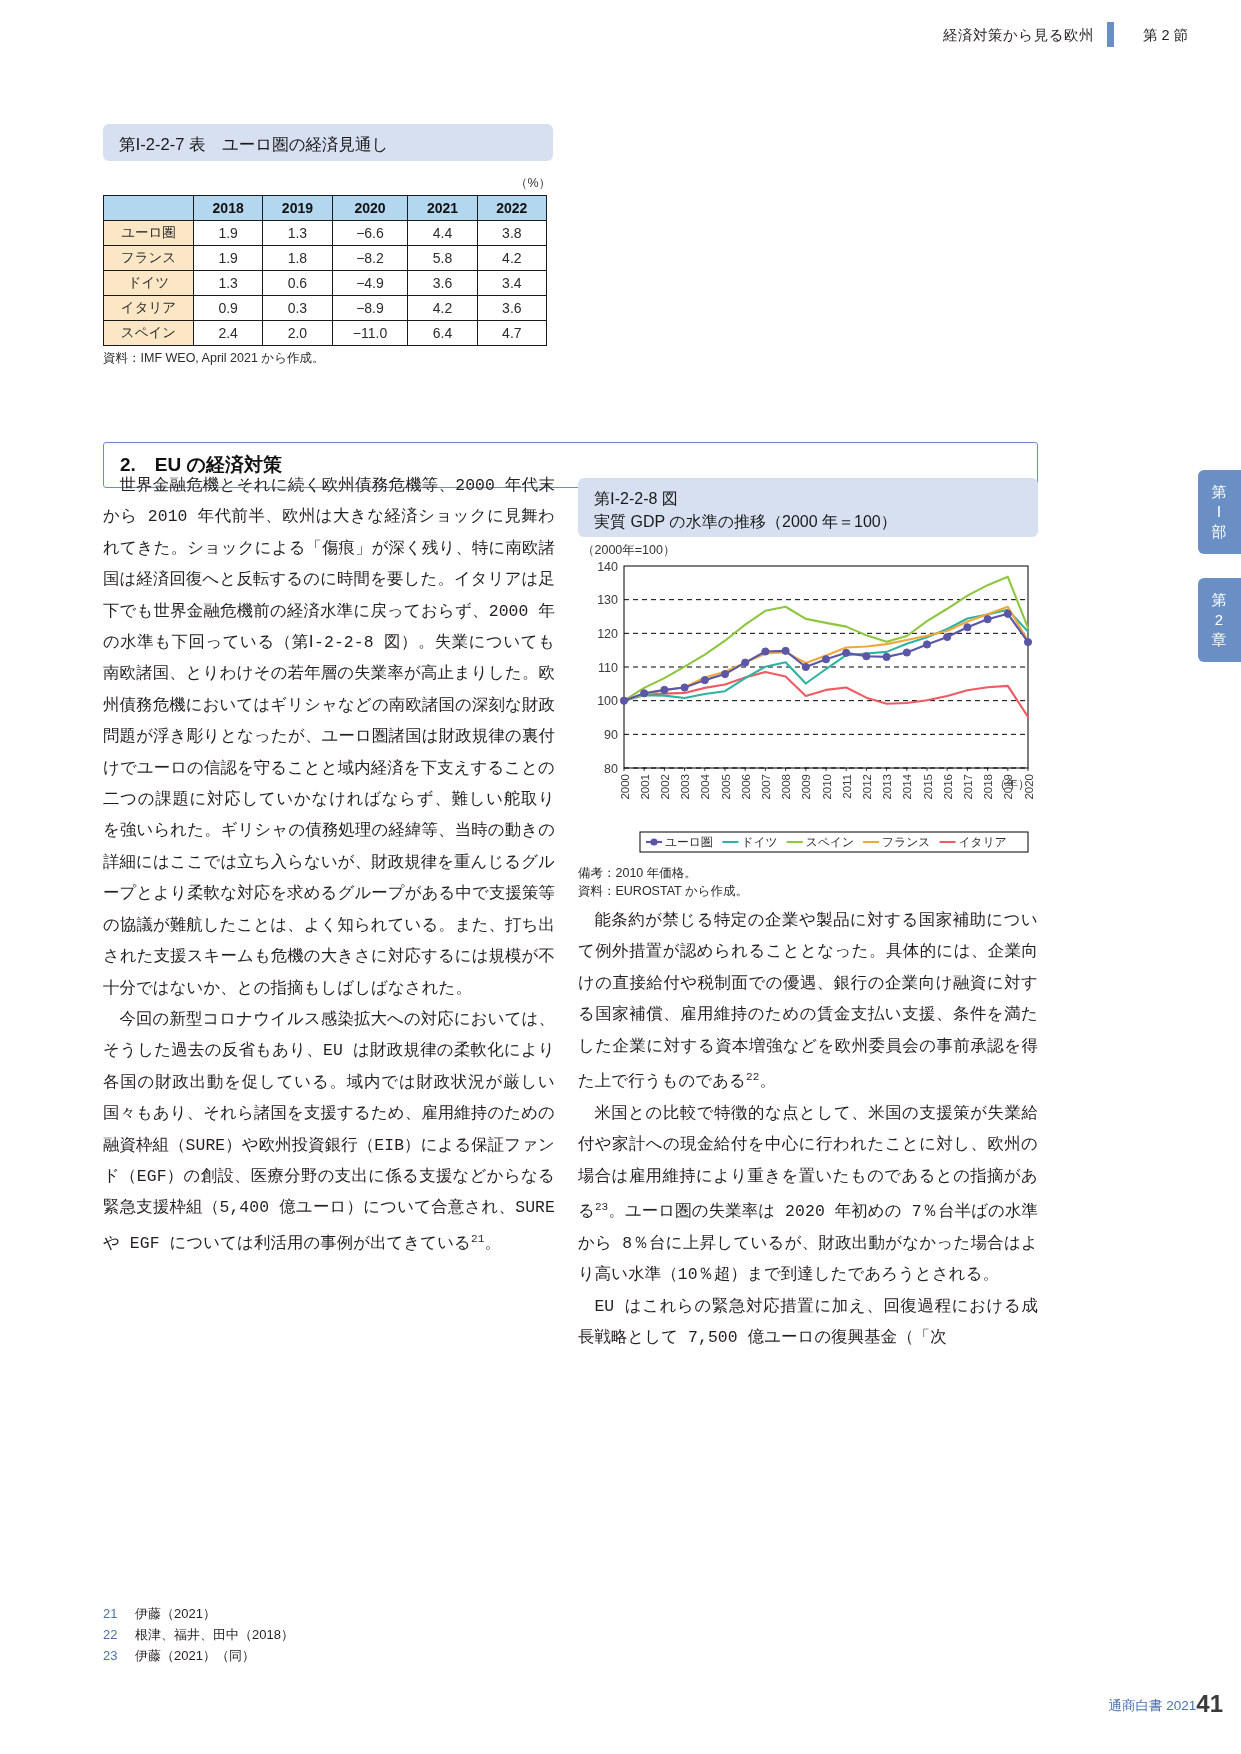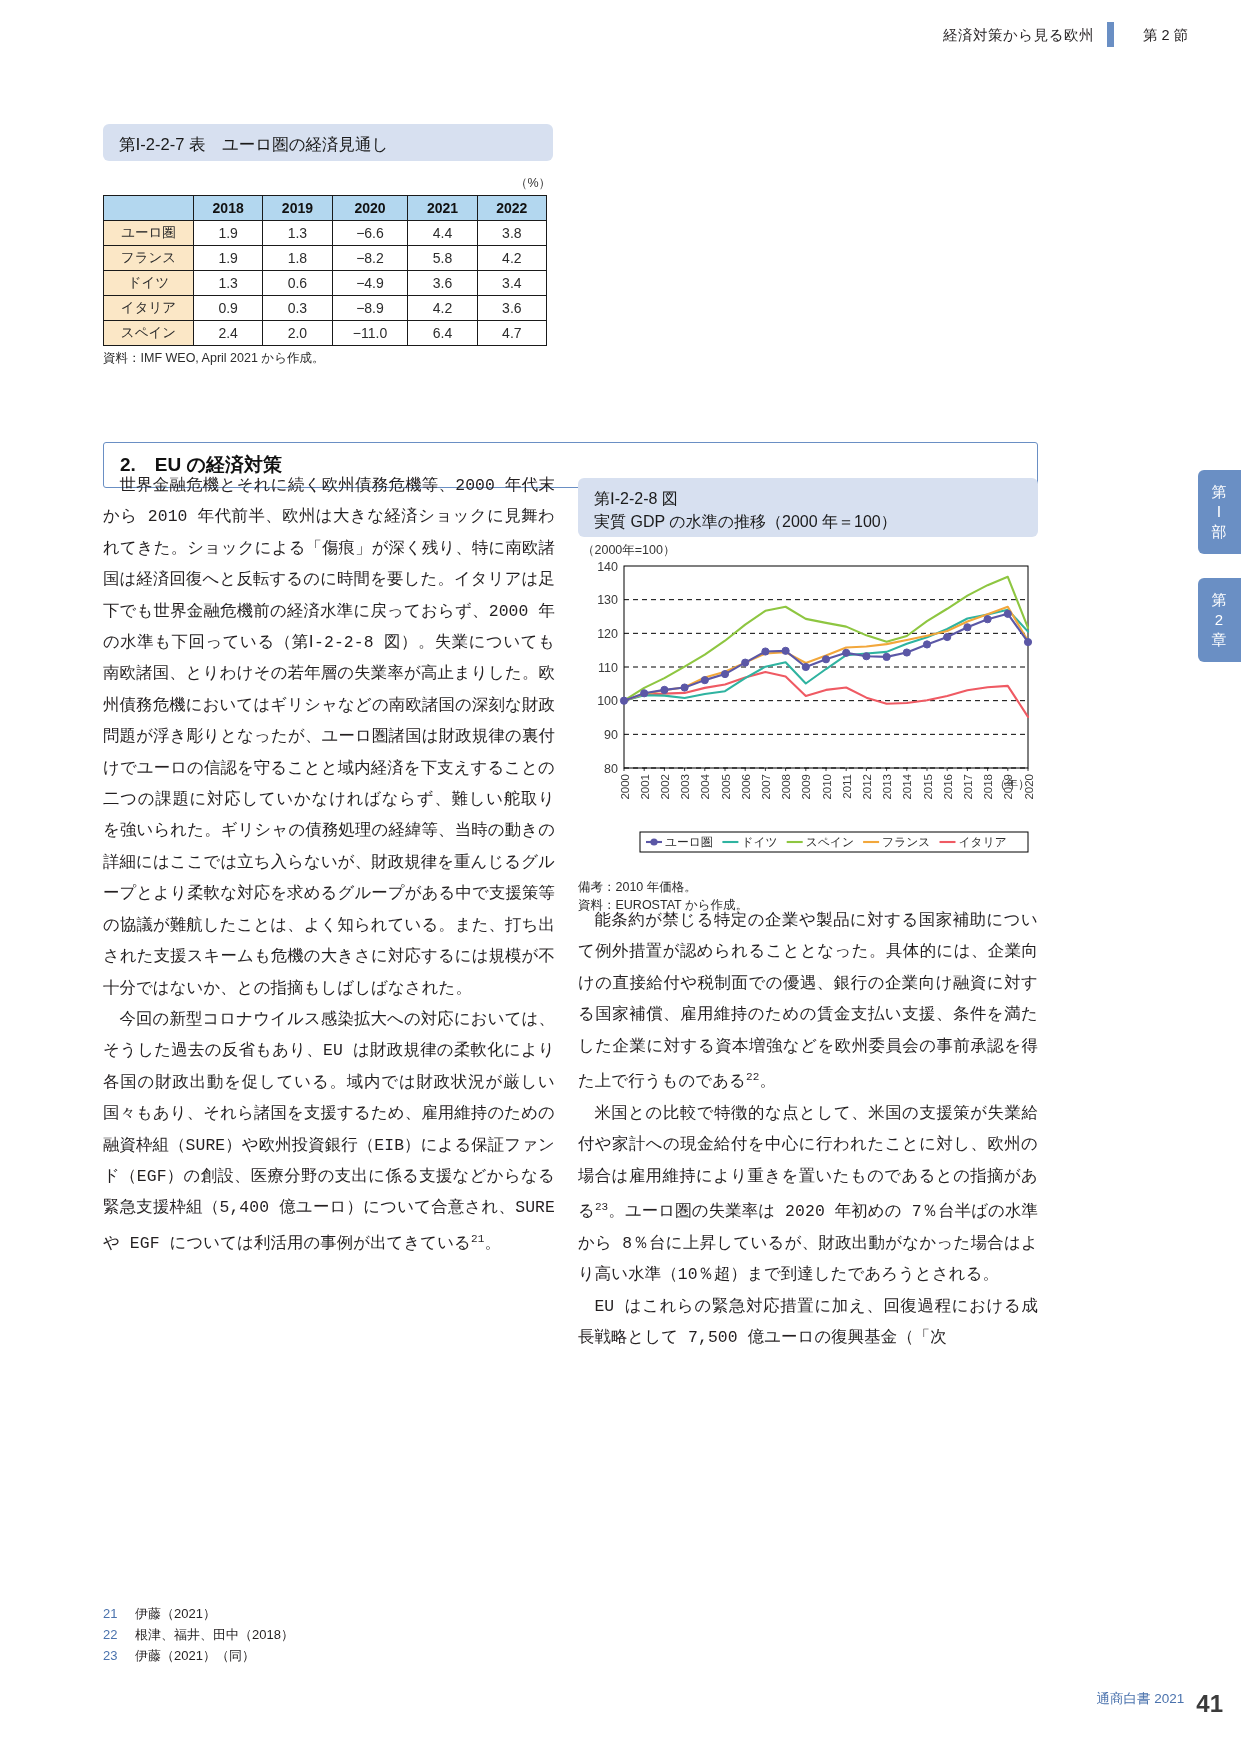--- a/index.html
+++ b/index.html
@@ -90,21 +90,21 @@
   
   #chart-block { position:absolute; left:578px; top:478px; width:460px; }
   #chart-block .fig-caption { font-size:16px; }
   .chart-unit {
     font-family:"Liberation Sans", sans-serif;
     font-size:12.5px; color:#333; margin-top:5px; margin-left:4px;
   }
   .chart-wrap { position:relative; width:460px; height:300px; margin-top:1px; }
   .chart-notes {
     font-family:"Liberation Sans", sans-serif;
-    font-size:12.5px; color:#2b2b2b; line-height:18px; margin-top:18px;
+    font-size:12.5px; color:#2b2b2b; line-height:18px; margin-top:4px;
   }
 
   
   .side-tab {
     position:absolute; right:0; width:43px;
     background:#6a8fc4; color:#ffffff;
     font-family:"Liberation Sans", sans-serif;
     font-size:15px; text-align:center;
     border-radius:6px 0 0 6px;
     padding:12px 0 12px 0; line-height:20px;
@@ -116,21 +116,21 @@
   
   #footnotes {
     position:absolute; left:103px; top:1603px; width:700px;
     font-family:"Liberation Sans", sans-serif;
     font-size:13px; line-height:21px; color:#231f20;
   }
   #footnotes .fn { display:flex; gap:14px; }
   #footnotes .fn .num { color:#4a72ad; width:18px; text-align:left; }
 
   
-  #page-footer { position:absolute; right:18px; bottom:36px; display:flex; gap:12px; }
+  #page-footer { position:absolute; right:18px; bottom:36px; display:flex; align-items:flex-end; gap:0; }
   #page-footer .ft-text {
     font-family:"Liberation Sans", sans-serif; font-size:13.5px; color:#4a72ad;
     padding-bottom:3px;
   }
   #page-footer .ft-page {
     font-family:"Liberation Sans", sans-serif; font-size:24px; font-weight:bold; color:#3b3b3b;
   }
 </style>
 </head>
 <body>

